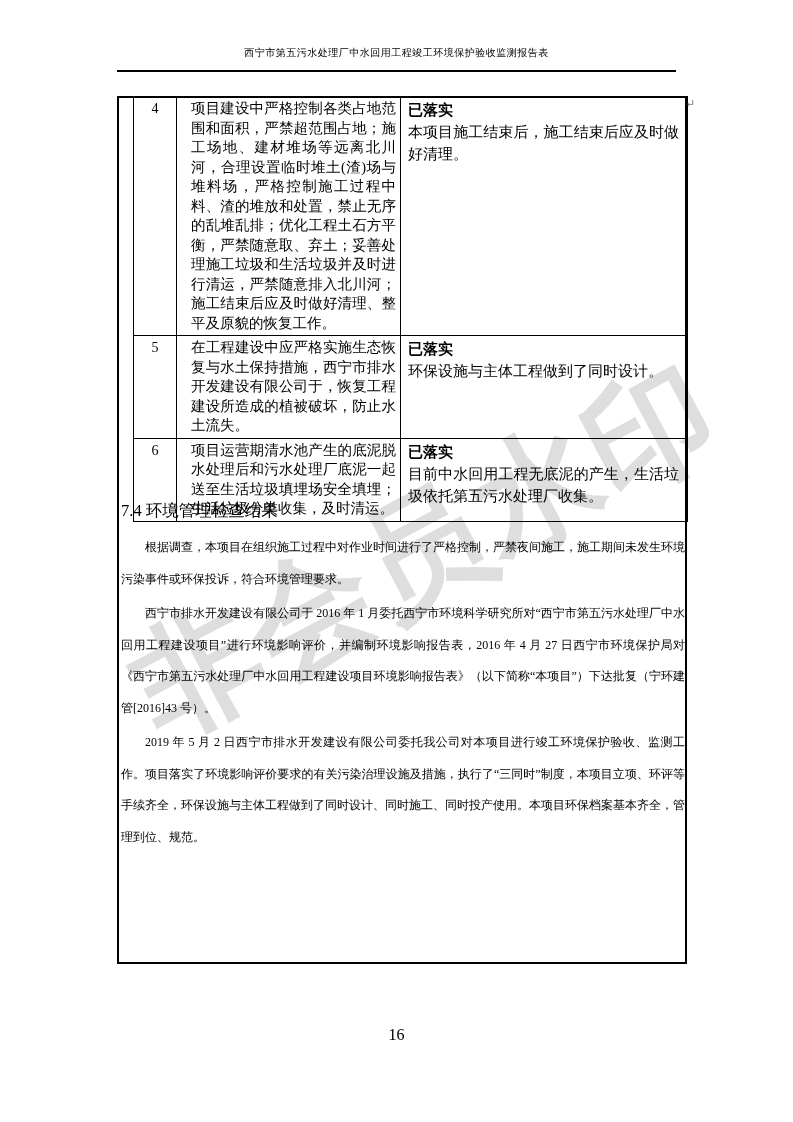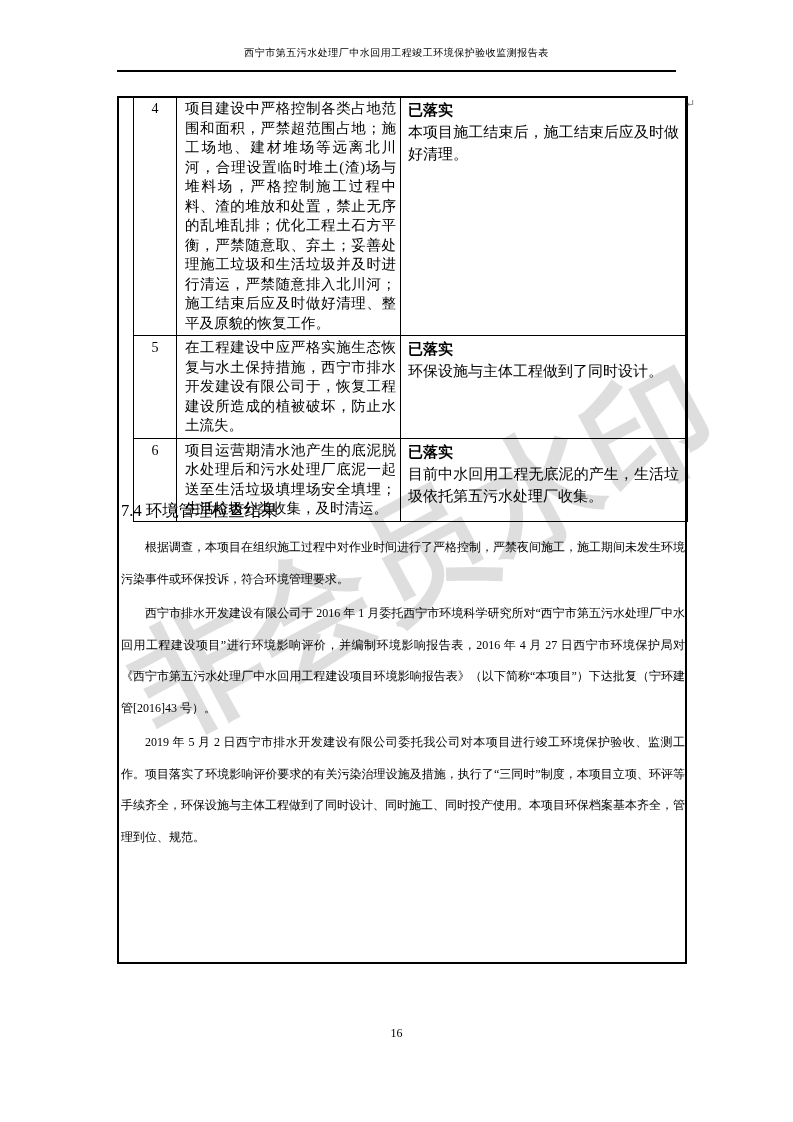--- a/index.html
+++ b/index.html
@@ -80,21 +80,21 @@
     box-sizing: border-box;
   }
   td.num-cell {
     text-align: center;
     font-size: 14px;
     padding-top: 4px;
   }
   td.req-cell {
     font-size: 14.5px;
     line-height: 19.5px;
-    padding: 2px 4px 2px 8px;
+    padding: 2px 4px 2px 14px;
     text-align: justify;
   }
   td.status-cell {
     font-size: 15px;
     line-height: 22px;
     padding: 2px 8px 2px 7px;
     text-align: justify;
     border-radius: 10px;
   }
   .status-label { font-weight: bold; }
@@ -116,21 +116,21 @@
     line-height: 31.5px;
     text-indent: 2em;
     text-align: justify;
   }
   .page-number {
     position: absolute;
     top: 1026px;
     left: 0;
     width: 100%;
     text-align: center;
-    font-size: 12px;
+    font-size: 16px;
     z-index: 1;
   }
 </style>
 </head>
 <body>
 
 <div class="watermark">非会员水印</div>
 
 <div class="header-title">西宁市第五污水处理厂中水回用工程竣工环境保护验收监测报告表</div>
 <div class="header-rule"></div>

